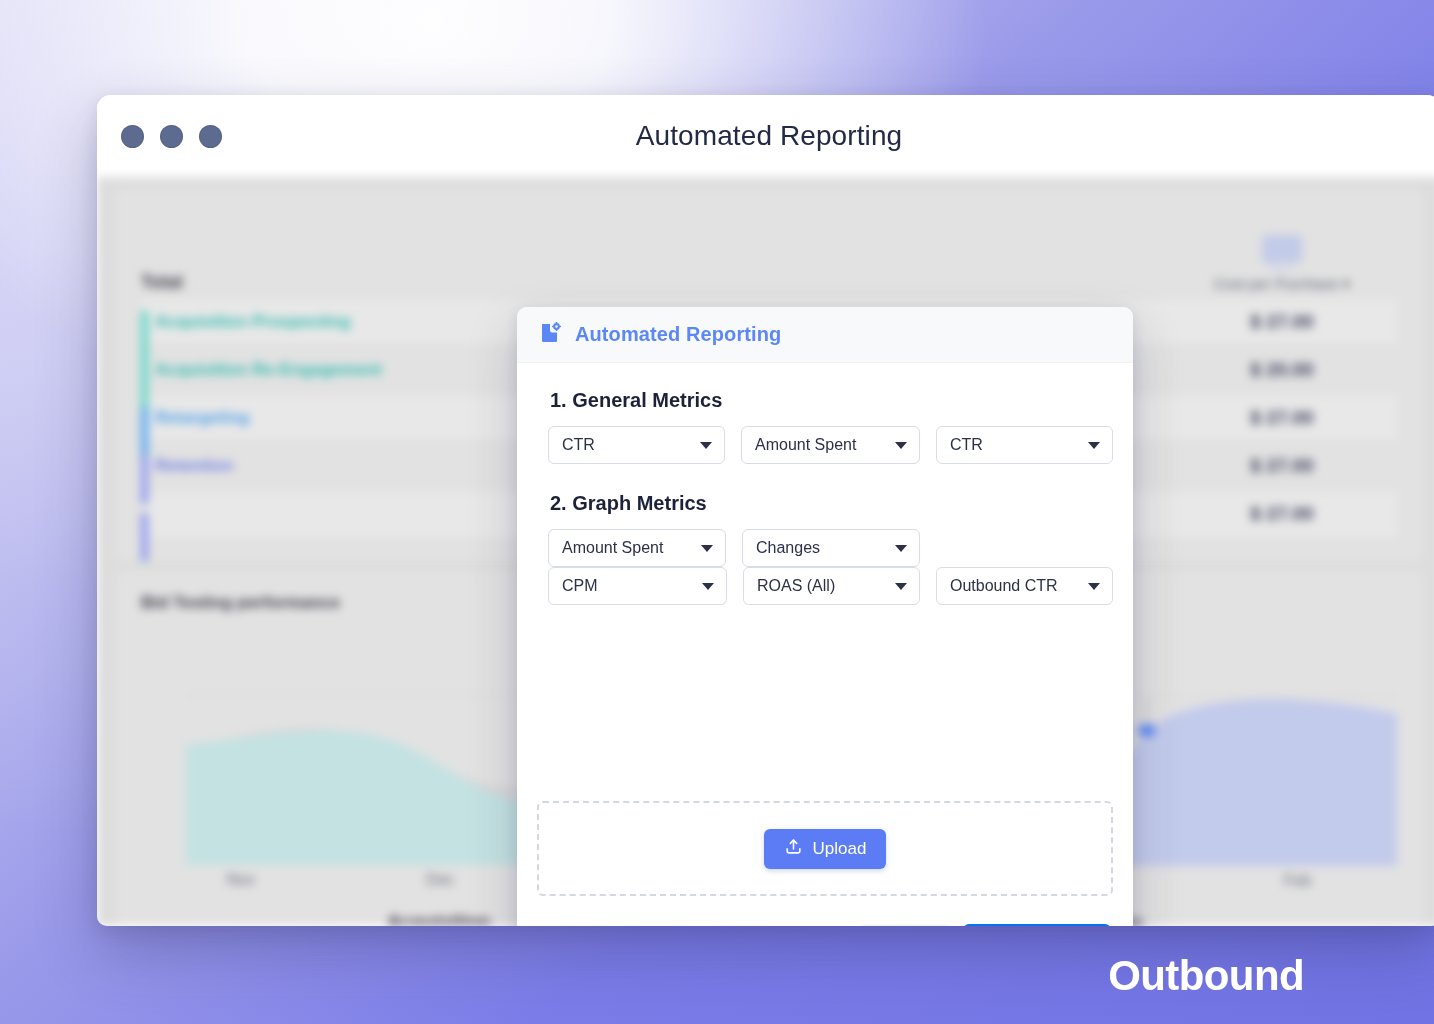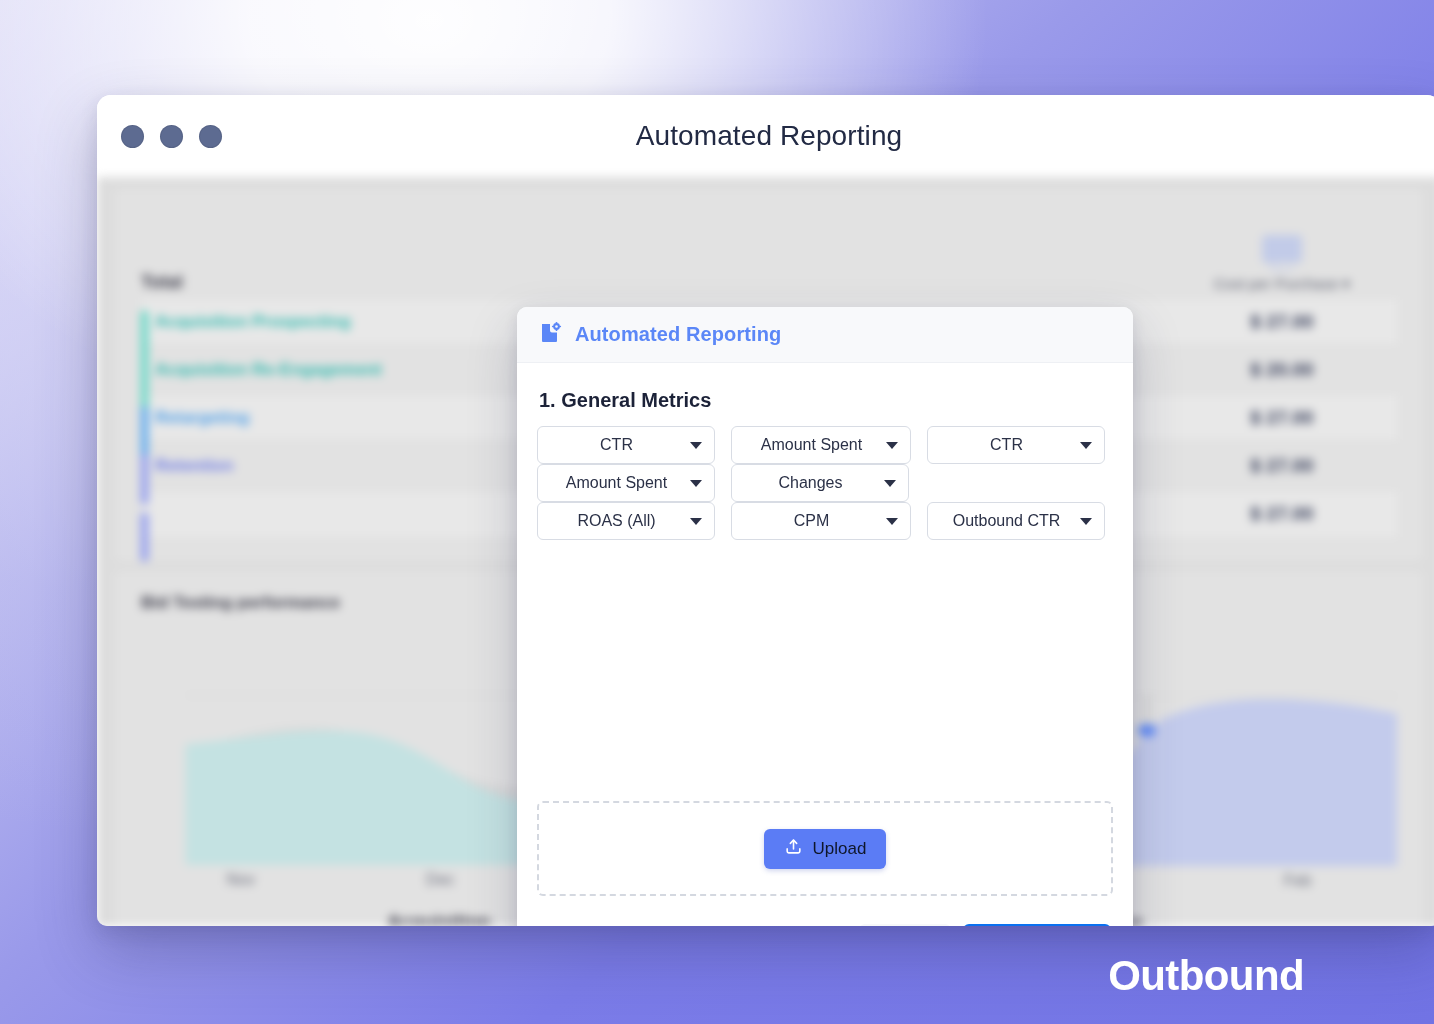--- a/index.html
+++ b/index.html
@@ -210,20 +210,21 @@
   #modal-title {
     font-size: 20px;
     font-weight: bold;
     color: #5b87f7;
     letter-spacing: 0.1px;
   }
 
   #modal-body {
     flex: 1;
     padding: 26px 20px 0 20px;
+    margin-left: 11px;
   }
 
   .section-label {
     font-size: 20px;
     font-weight: bold;
     color: #1c2238;
     margin: 0 0 14px 2px;
   }
   .section-label.sp { margin-top: 28px; }
 
@@ -234,21 +235,20 @@
     height: 38px;
     background: #ffffff;
     border: 1px solid #d8dce4;
     border-radius: 6px;
     display: flex;
     align-items: center;
     padding: 0 32px 0 13px;
     font-size: 16px;
     color: #2b3147;
     white-space: nowrap;
-    justify-content: center;
   }
   .sel .caret {
     position: absolute;
     right: 12px;
     width: 0; height: 0;
     border-left: 6px solid transparent;
     border-right: 6px solid transparent;
     border-top: 7px solid #2b3147;
   }
   .w-general-1 { width: 178px; }
@@ -265,21 +265,21 @@
     height: 95px;
     border: 2px dashed #d4d8e0;
     border-radius: 6px;
     display: flex;
     align-items: center;
     justify-content: center;
   }
 
   #upload-button {
     background: #5b7cf5;
-    color: #0f172a;
+    color: #ffffff;
     border: none;
     border-radius: 6px;
     height: 40px;
     padding: 0 20px;
     font-size: 17px;
     font-family: "Liberation Sans", sans-serif;
     display: inline-flex;
     align-items: center;
     gap: 10px;
     cursor: pointer;
@@ -474,38 +474,39 @@
         <div class="sel w-general-2">
           <span>Amount Spent</span>
           <span class="caret"></span>
         </div>
         <div class="sel w-general-3">
           <span>CTR</span>
           <span class="caret"></span>
         </div>
       </div>
 
+      <div class="section-label sp">2. Graph Metrics</div>
       <div class="select-row">
         <div class="sel w-graph-1">
           <span>Amount Spent</span>
           <span class="caret"></span>
         </div>
         <div class="sel w-graph-2">
           <span>Changes</span>
           <span class="caret"></span>
         </div>
       </div>
 
       <div class="select-row">
+        <div class="sel w-table-2">
+          <span>CPM</span>
+          <span class="caret"></span>
+        </div>
         <div class="sel w-table-1">
           <span>ROAS (All)</span>
-          <span class="caret"></span>
-        </div>
-        <div class="sel w-table-2">
-          <span>CPM</span>
           <span class="caret"></span>
         </div>
         <div class="sel w-table-3">
           <span>Outbound CTR</span>
           <span class="caret"></span>
         </div>
       </div>
 
     </div>
 

